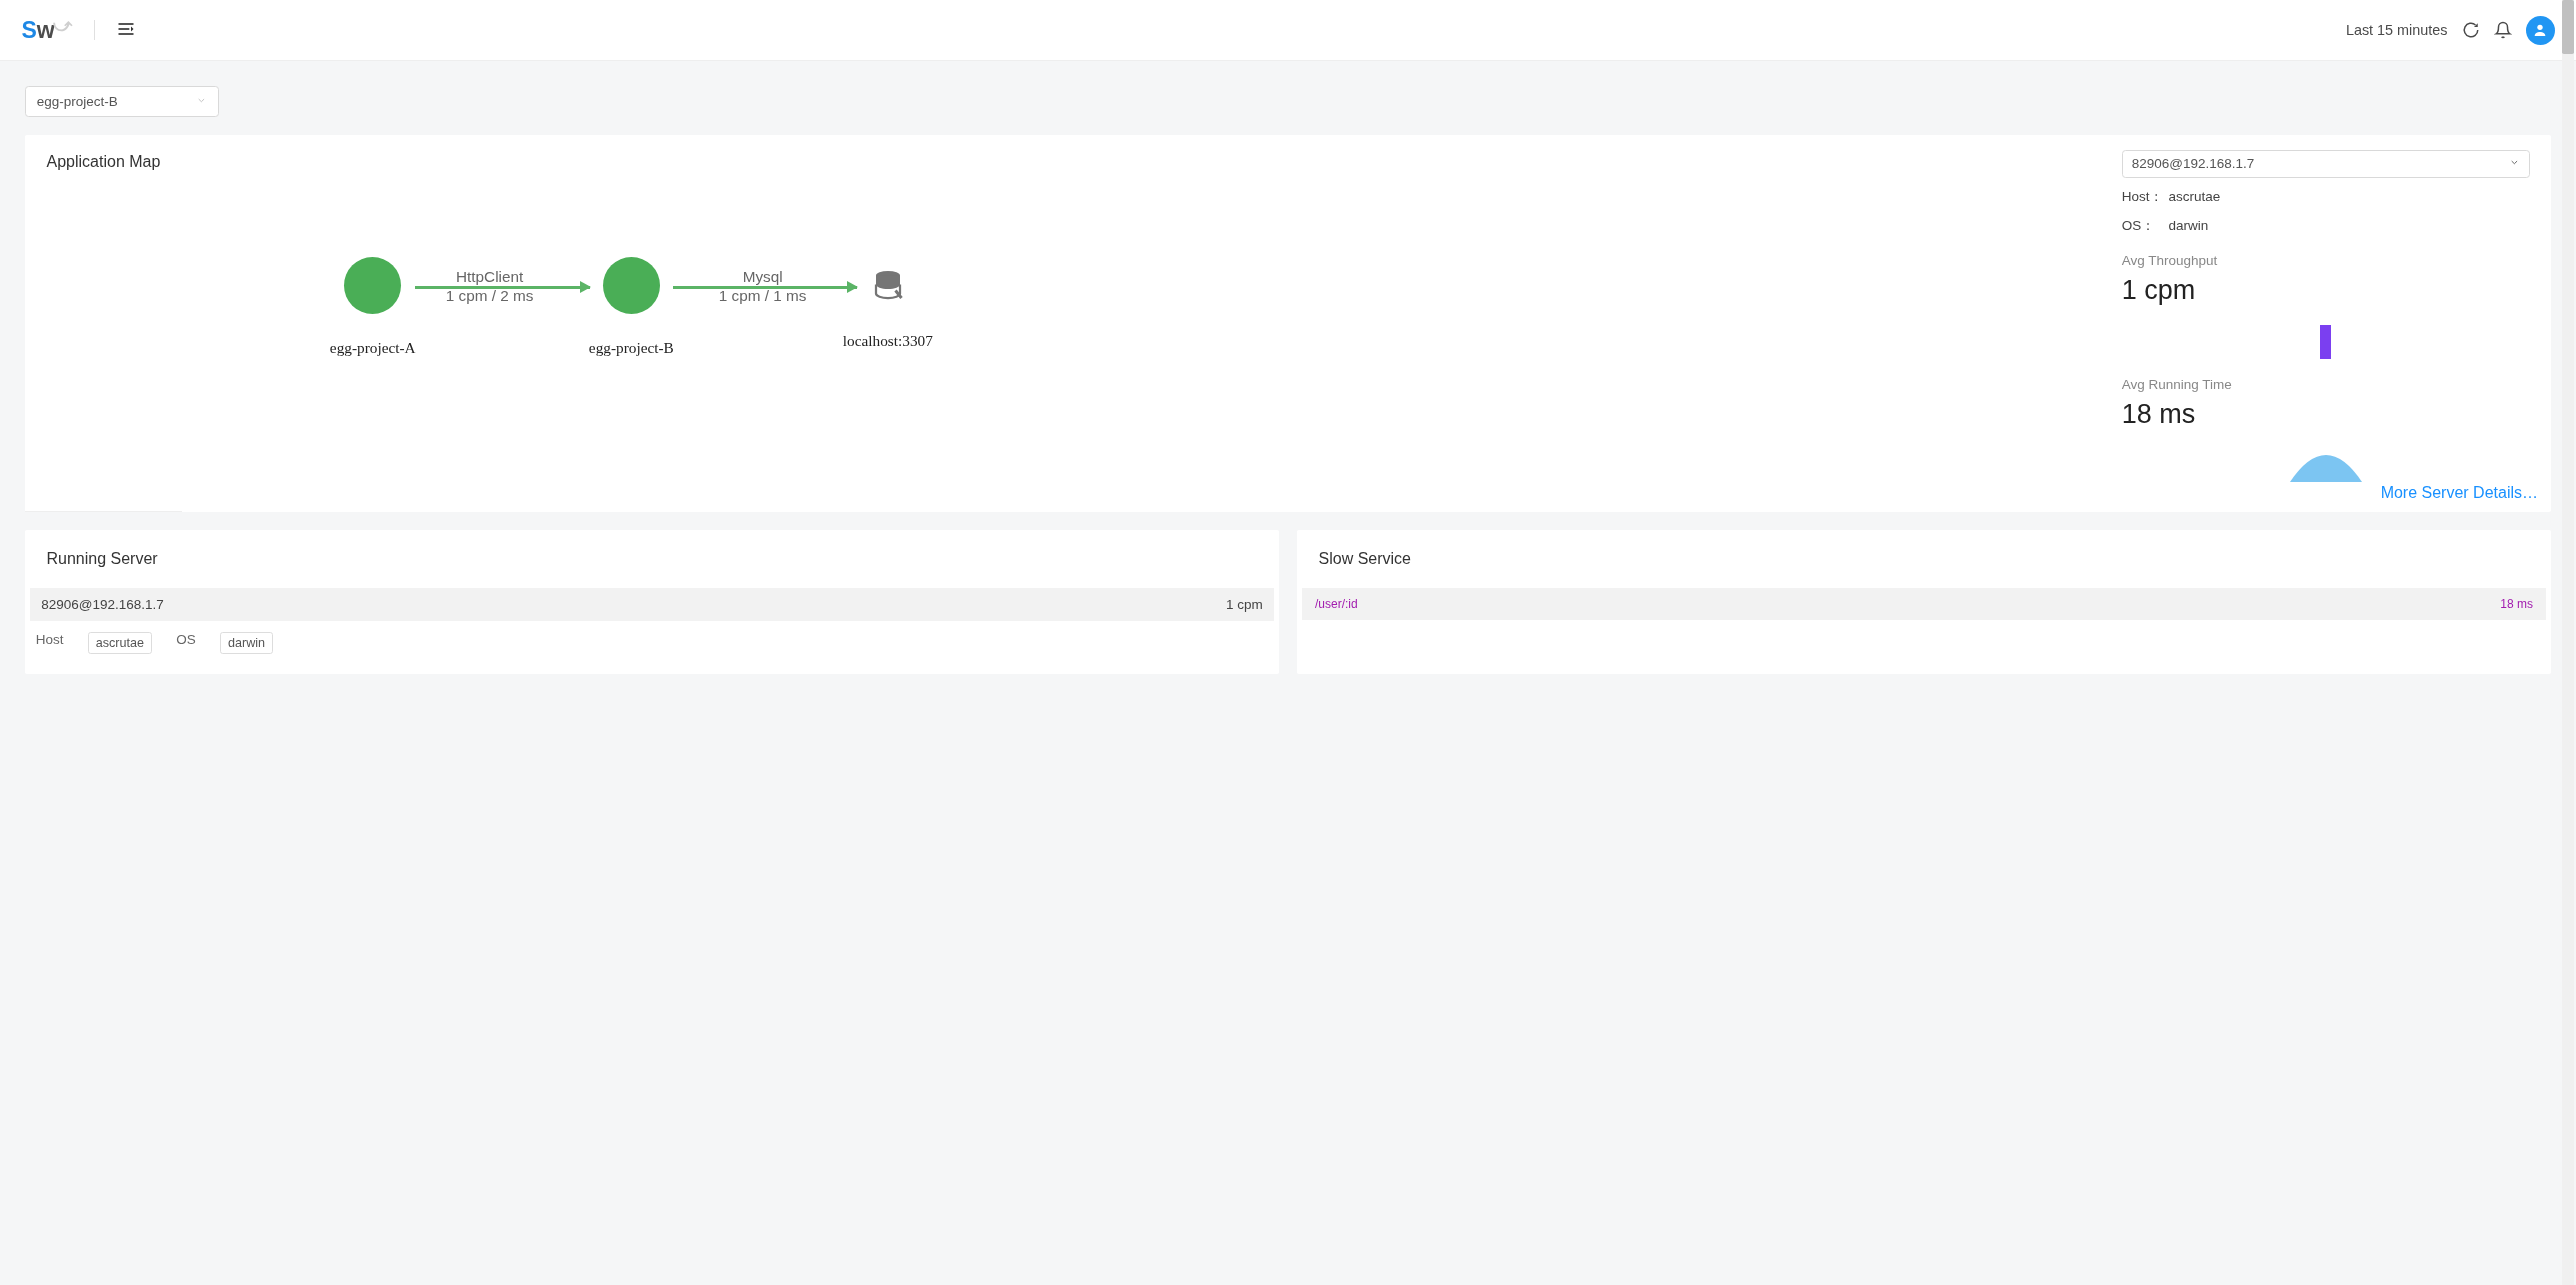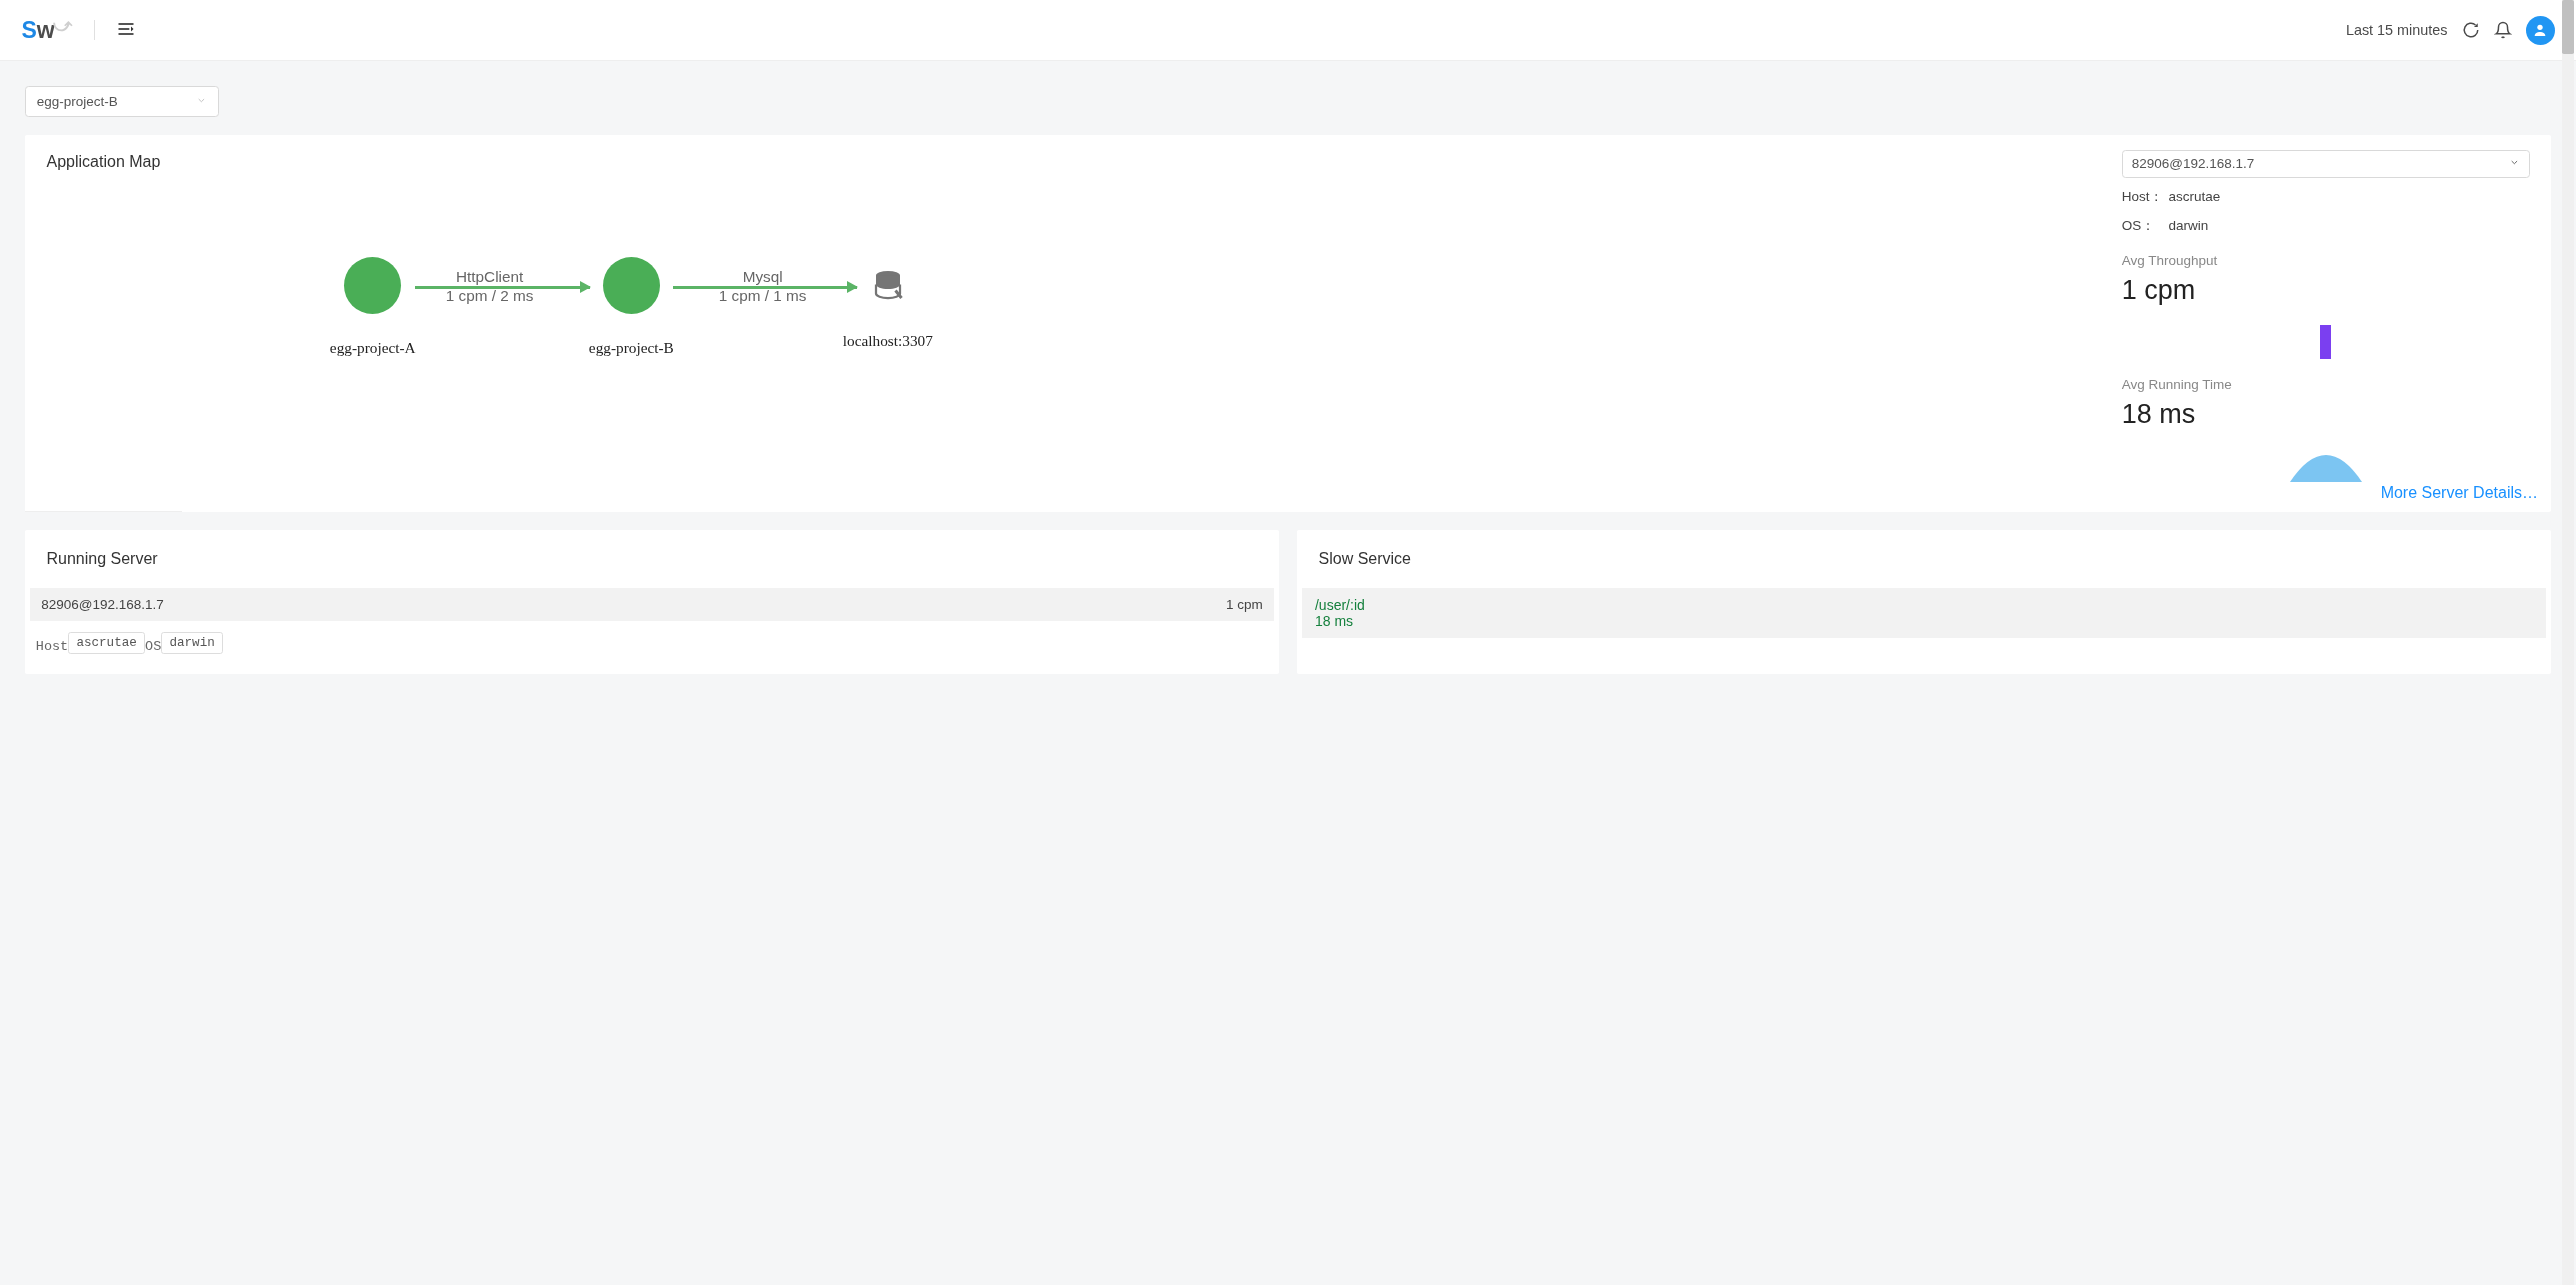--- a/index.html
+++ b/index.html
@@ -252,42 +252,40 @@
       padding: 9px 10.8px;
       margin: 0 5.4px;
       display: flex;
       justify-content: space-between;
       font-size: 13.5px;
       color: #444;
     }
     .server-meta {
       padding: 10.8px 10.8px;
       display: flex;
-      align-items: flex-end;
-      gap: 0;
+      align-items: flex-start;
+      gap: 24px;
       font-size: 13.5px;
       color: #666;
-      font-family: Liberation Mono, monospace;
     }
     .tag {
       border: 0.9px solid #ddd;
       border-radius: 2.7px;
       padding: 2.7px 7.2px;
       font-size: 12.6px;
       color: #555;
     }
     .slow-row {
       background: #f2f2f2;
       padding: 9px 12.6px;
       margin: 0 5.4px;
       display: flex;
       justify-content: space-between;
-      font-size: 14px;
-      color: #15803d;
-      flex-direction: column;
+      font-size: 12px;
+      color: #a21caf;
     }
     .scrollbar {
       position: fixed;
       right: 1.8px;
       top: 0;
       width: 12.6px;
       height: 100%;
       background: #f0f0f0;
     }
     .scrollbar-thumb {

